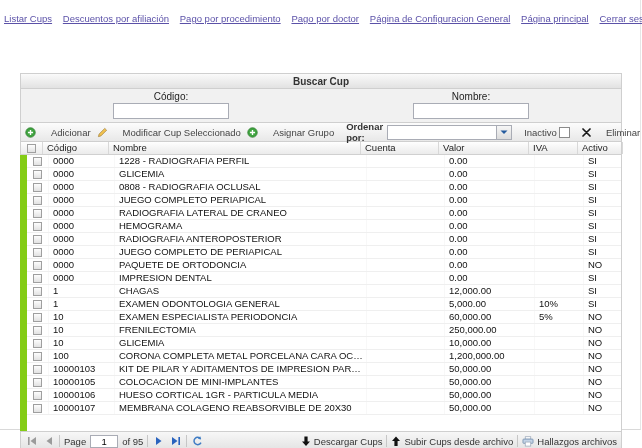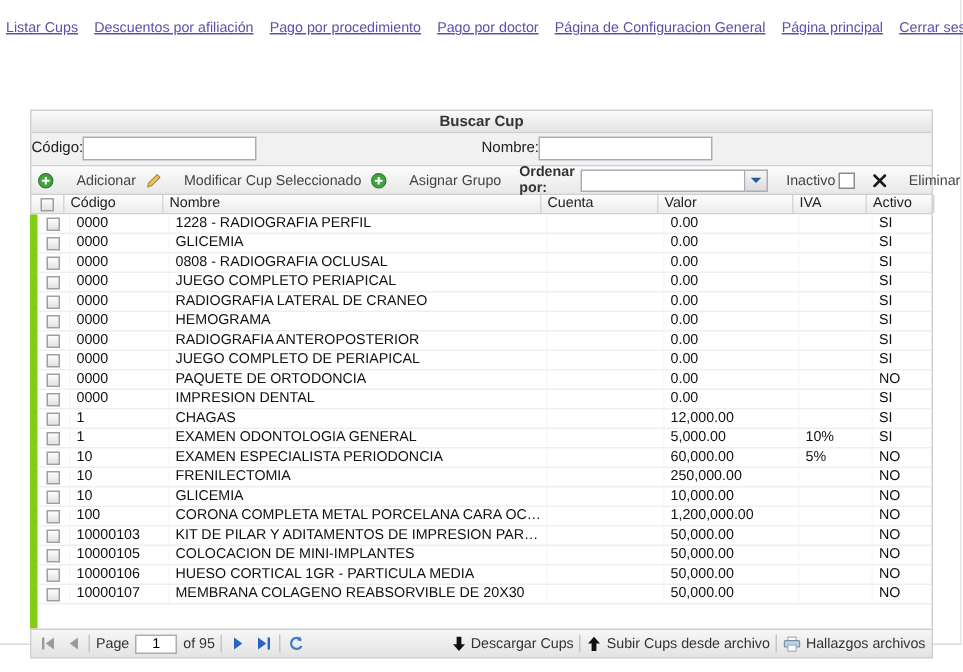--- a/index.html
+++ b/index.html
@@ -13,21 +13,21 @@
   .nav { position:absolute; top:13px; left:0; width:100%; text-align:center; white-space:nowrap; }
   .nav a { font-size:9.5px; color:#5b51a8; margin:0 4px; text-decoration:underline; cursor:pointer; }
 
   
   .panel { position:absolute; left:20px; top:28px; width:602px; }
   .panel-header { height:16px; line-height:15px; text-align:center; font-weight:bold; font-size:10px;
             color:#333; background:linear-gradient(#fafafa,#e2e2e2); border:1px solid #cfcfcf;margin-top:45px; }
 
   
   .form-area { display:flex; background:#f1f1f1; border:1px solid #cfcfcf; border-top:none; padding:2px 0 3px; }
-  .form-col { flex:1; display:flex; flex-direction:row; align-items:center; }
+  .form-col { flex:1; display:flex; flex-direction:column; align-items:center; }
   .form-label { font-size:10px; color:#222; height:11px; line-height:11px; margin-bottom:1px; }
   .text-input { width:116px; height:16px; border:1px solid #a9acb5; font-size:10px; padding:0 3px;
             font-family:inherit; background:#fff; }
 
   
   .toolbar { display:flex; align-items:center; height:19px; background:linear-gradient(#fcfcfc,#e8e8e8);
             border:1px solid #cfcfcf; border-top:none; padding:0 4px; font-size:9.5px; color:#444; gap:6px; }
   .tb-btn { display:flex; align-items:center; gap:15px; cursor:pointer; white-space:nowrap; }
   .ic { display:flex; align-items:center; }
   .sep { width:1px; height:12px; background:#c6c6c6; }
@@ -40,21 +40,21 @@
             background:linear-gradient(#f6f6f6,#dcdcdc); display:flex; align-items:center; justify-content:center; cursor:pointer; }
   .chk { width:11px; height:11px; border:1px solid #8a8a8a; background:#fff; display:inline-block; cursor:pointer; }
   .inactivo { display:flex; align-items:flex-start; gap:2px; }
 
   
   .grid-header, .row { display:grid; grid-template-columns:22px 66px 252px 78px 90px 49px 45px; }
   .grid-header { height:13px; background:linear-gradient(#fefefe,#ebebeb); border-left:1px solid #cfcfcf;
             border-right:1px solid #cfcfcf; border-bottom:1px solid #d0d0d0; font-size:9.5px; color:#222; }
   .hcell { border-right:1px solid #d8d8d8; padding-left:4px; line-height:12px; overflow:hidden; white-space:nowrap; cursor:pointer; }
   .hcell.c-check, .cell.c-check { display:flex; align-items:center; justify-content:center; padding:0; }
-  .grid-body { height:276px; border-left:5px solid #84cc16; border-right:1px solid #cfcfcf; background:#fff; overflow:hidden; }
+  .grid-body { height:276px; border-left:7px solid #84cc16; border-right:1px solid #cfcfcf; background:#fff; overflow:hidden; }
   .row { height:13px; border-bottom:1px solid #efefef; cursor:default; }
   .cell { padding-left:4px; line-height:12px; font-size:9.5px; white-space:nowrap; overflow:hidden;
             text-overflow:ellipsis; color:#111; border-right:1px solid #f8f8f8; }
   .cb { width:9px; height:9px; border:1px solid #9f9f9f; background:linear-gradient(#fdfdfd,#e2e2e2);
             display:inline-block; cursor:pointer; }
 
   
   .grid-footer { display:flex; align-items:center; height:20px; background:linear-gradient(#f7f7f7,#e3e3e3);
             border:1px solid #cfcfcf; font-size:9.5px; color:#333; padding:0 4px; gap:4px; }
   .pager-btn { display:flex; align-items:center; justify-content:center; width:13px; height:14px; cursor:pointer; }

